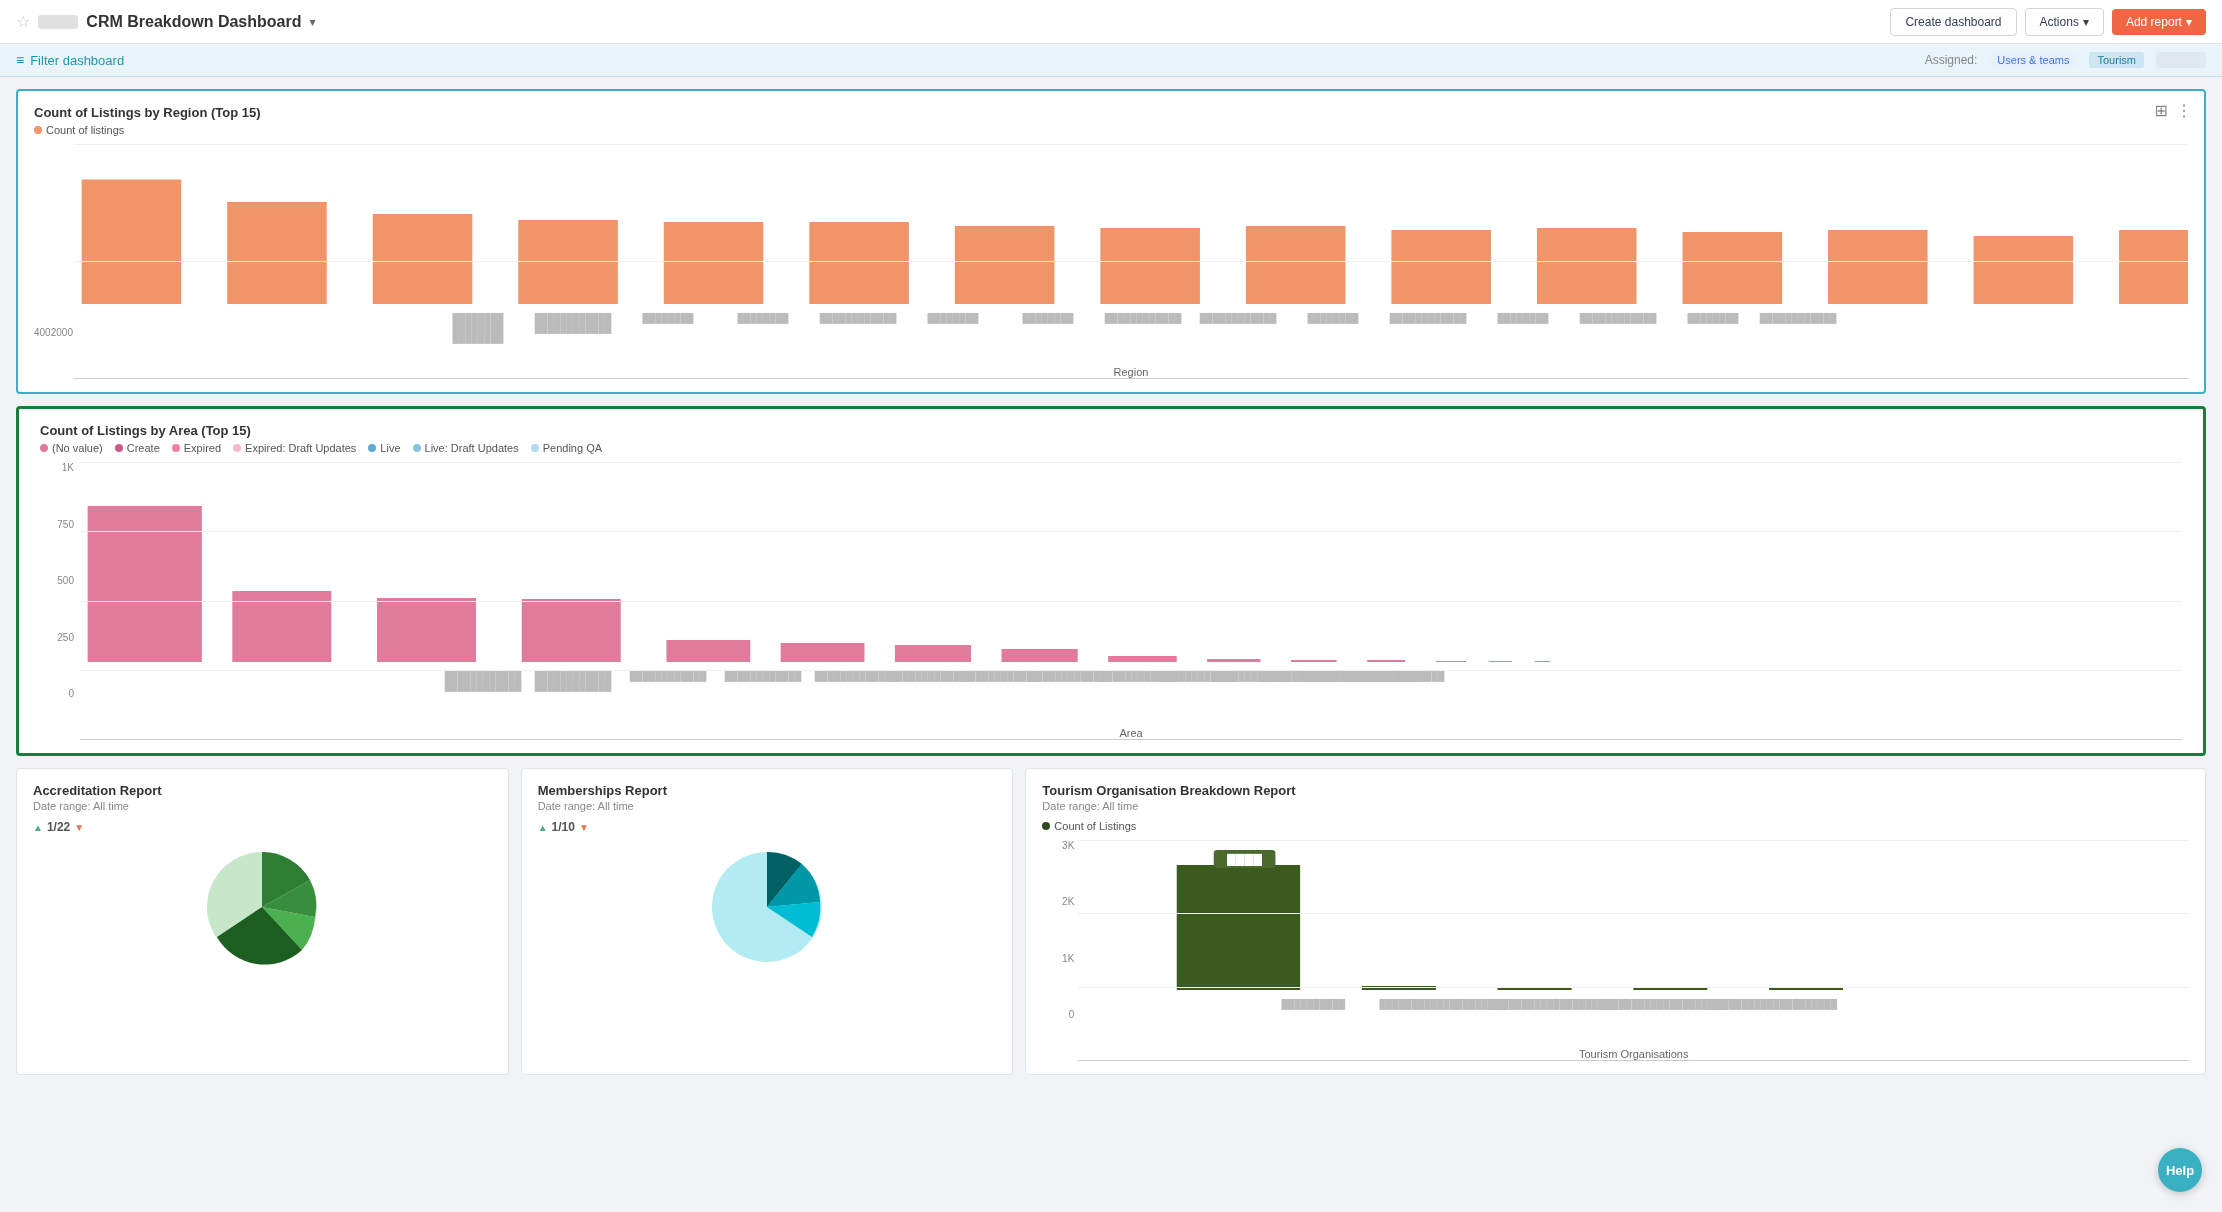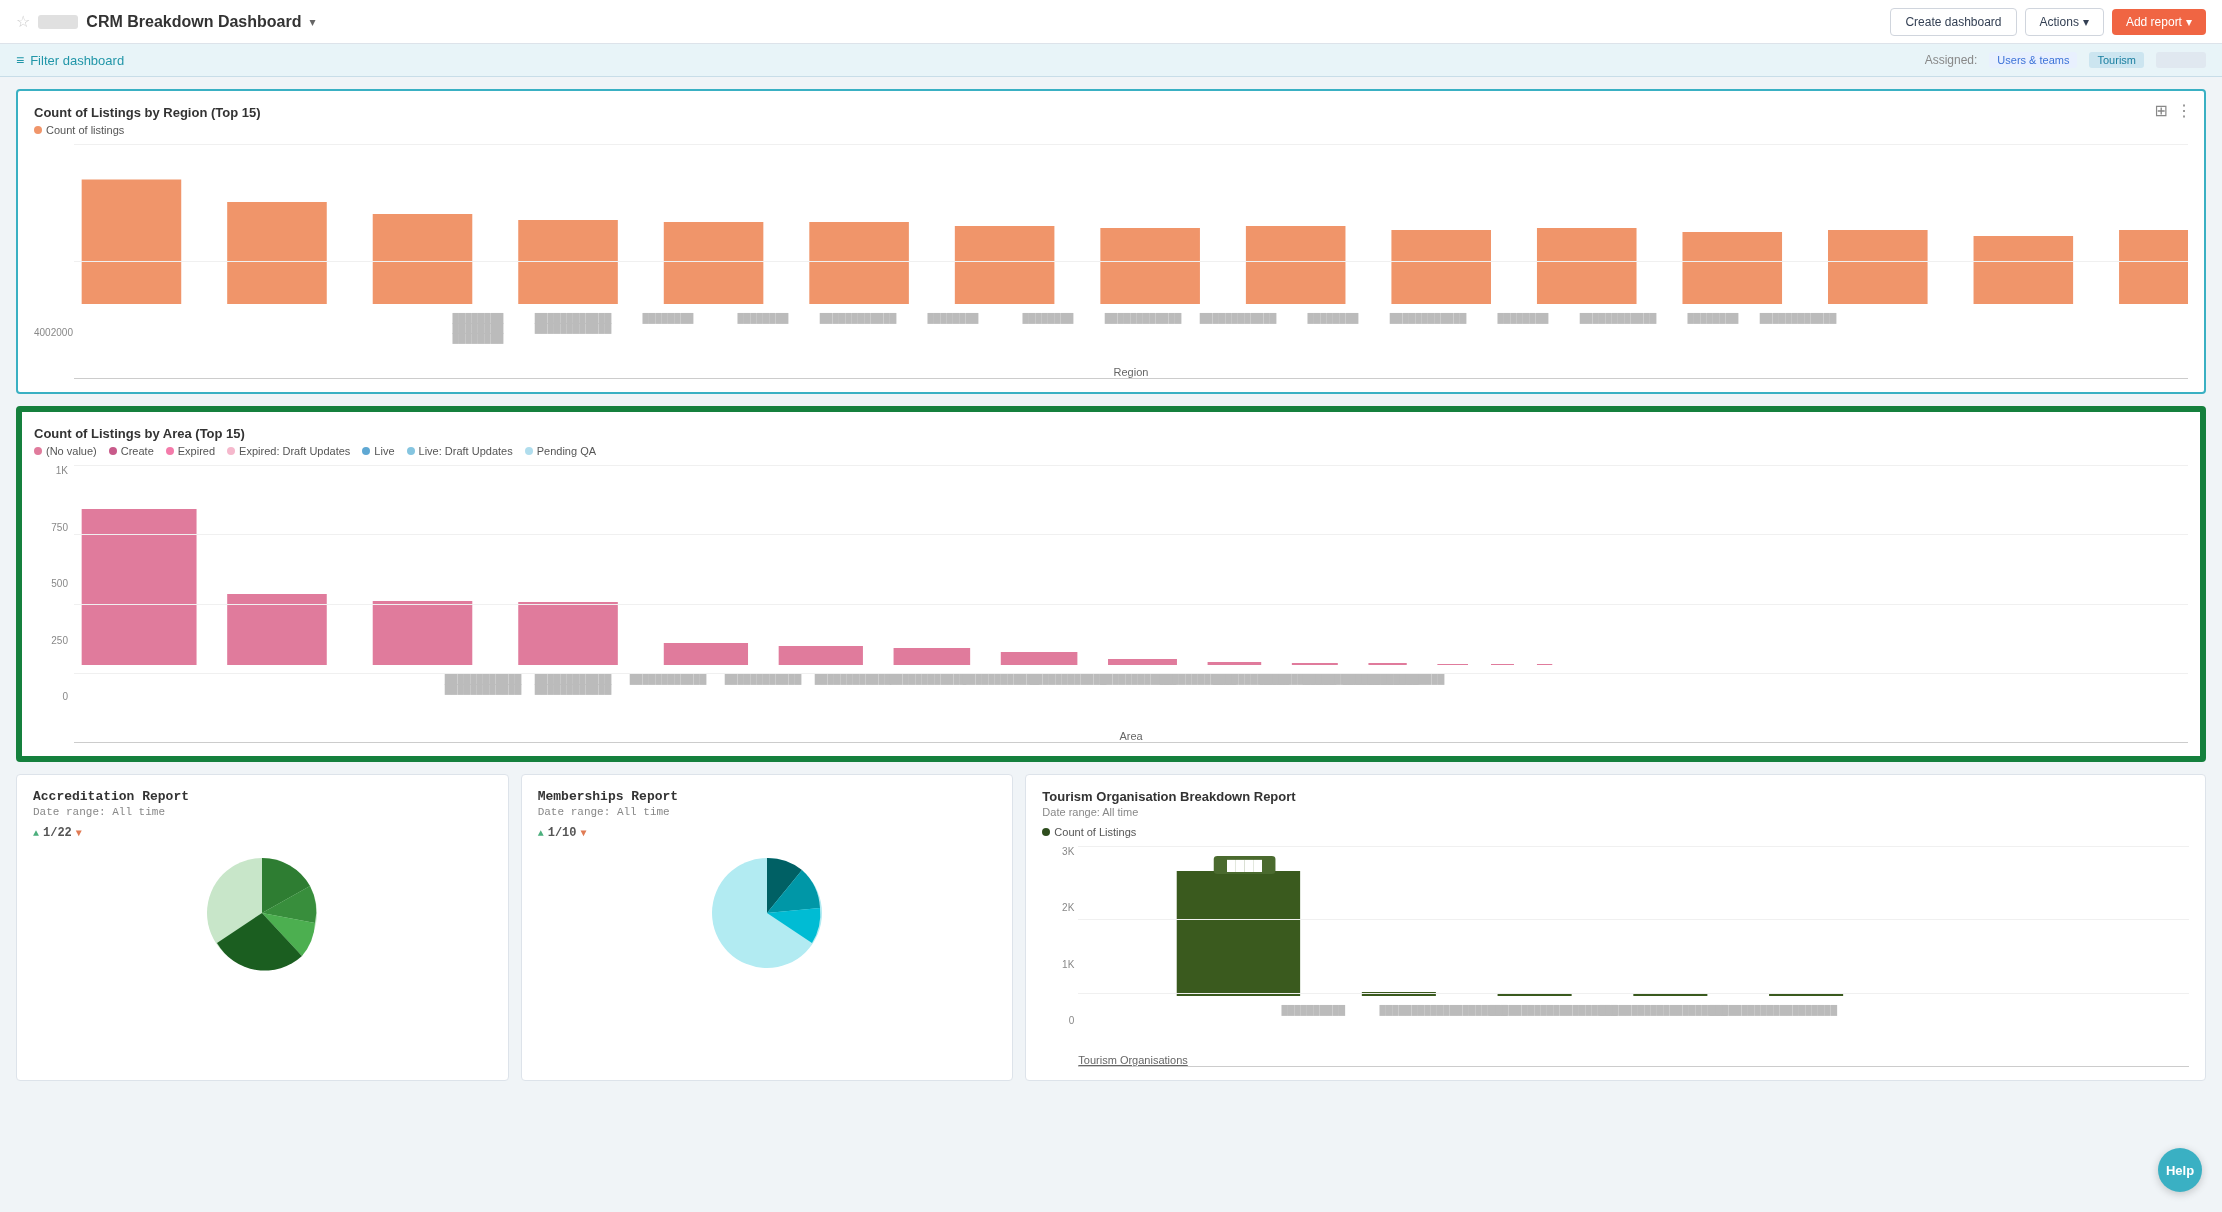--- a/index.html
+++ b/index.html
@@ -30,38 +30,38 @@
     .assigned-section { display: flex; align-items: center; gap: 12px; font-size: 12px; color: #666; }
     .assigned-label { color: #888; }
     .tag { background: #e8f0fe; color: #3c72d8; padding: 2px 8px; border-radius: 3px; font-size: 11px; font-weight: 500; }
     .tag-tourism { background: #cce5f0; color: #1a7fa0; }
 
     
     .main { padding: 12px 16px; display: flex; flex-direction: column; gap: 12px; }
 
     
     .chart-card {
-      background: #fff; border: 6px solid #15803d; border-radius: 4px; padding: 14px 12px;
+      background: #fff; border: 3px solid #15803d; border-radius: 4px; padding: 14px 21px;
     }
     .chart-title { font-size: 13px; font-weight: 600; color: #333; margin-bottom: 4px; }
     .chart-legend { display: flex; align-items: center; gap: 12px; margin-bottom: 8px; flex-wrap: wrap; }
     .legend-item { display: flex; align-items: center; gap: 4px; font-size: 11px; color: #555; }
     .legend-dot { width: 8px; height: 8px; border-radius: 50%; }
 
     .chart-card-highlighted {
       background: #fff; border: 2px solid #3ab0c3; border-radius: 4px; padding: 14px 16px;
       position: relative;
     }
     .chart-actions { position: absolute; top: 10px; right: 12px; display: flex; gap: 8px; }
     .chart-action-btn { background: none; border: none; cursor: pointer; color: #888; font-size: 16px; }
 
     
     .bottom-row { display: flex; gap: 12px; }
     .bottom-card { background: #fff; border: 1px solid #dde3ea; border-radius: 4px; padding: 14px 16px; }
-    .bottom-card-small { flex: 1; font-family: Liberation Mono, monospace; }
+    .bottom-card-small { flex: 1; }
     .bottom-card-large { flex: 2.5; }
     .card-title { font-size: 13px; font-weight: 600; color: #333; margin-bottom: 2px; }
     .card-subtitle { font-size: 11px; color: #888; margin-bottom: 8px; }
     .nav-controls { display: flex; align-items: center; gap: 4px; font-size: 11px; color: #555; margin-bottom: 8px; }
     .nav-arrow { color: #4caf7d; font-size: 10px; cursor: pointer; }
     .nav-num { font-size: 12px; font-weight: 600; }
     .nav-arrow-down { color: #e07b54; font-size: 10px; cursor: pointer; }
 
     
     .pie-container { display: flex; justify-content: center; align-items: center; height: 130px; }
@@ -359,21 +359,21 @@
             <svg width="100%" height="50" viewBox="0 0 900 50">
               <g fill="#bbb" font-size="9" text-anchor="middle">
                 <text x="130" y="12">██████████</text>
                 <text x="260" y="12">████████████████████</text>
                 <text x="370" y="12">████████████████████</text>
                 <text x="480" y="12">████████████████████</text>
                 <text x="590" y="12">████████████████████</text>
               </g>
             </svg>
           </div>
-          <div style="text-align:left;font-size:11px;color:#666;margin-top:0;text-decoration:underline;">Tourism Organisations</div>
+          <div style="text-align:center;font-size:11px;color:#666;margin-top:0;">Tourism Organisations</div>
         </div>
       </div>
     </div>
 
   </div>
 </div>
 
 <button class="help-btn">Help</button>
 
 </body></html>

